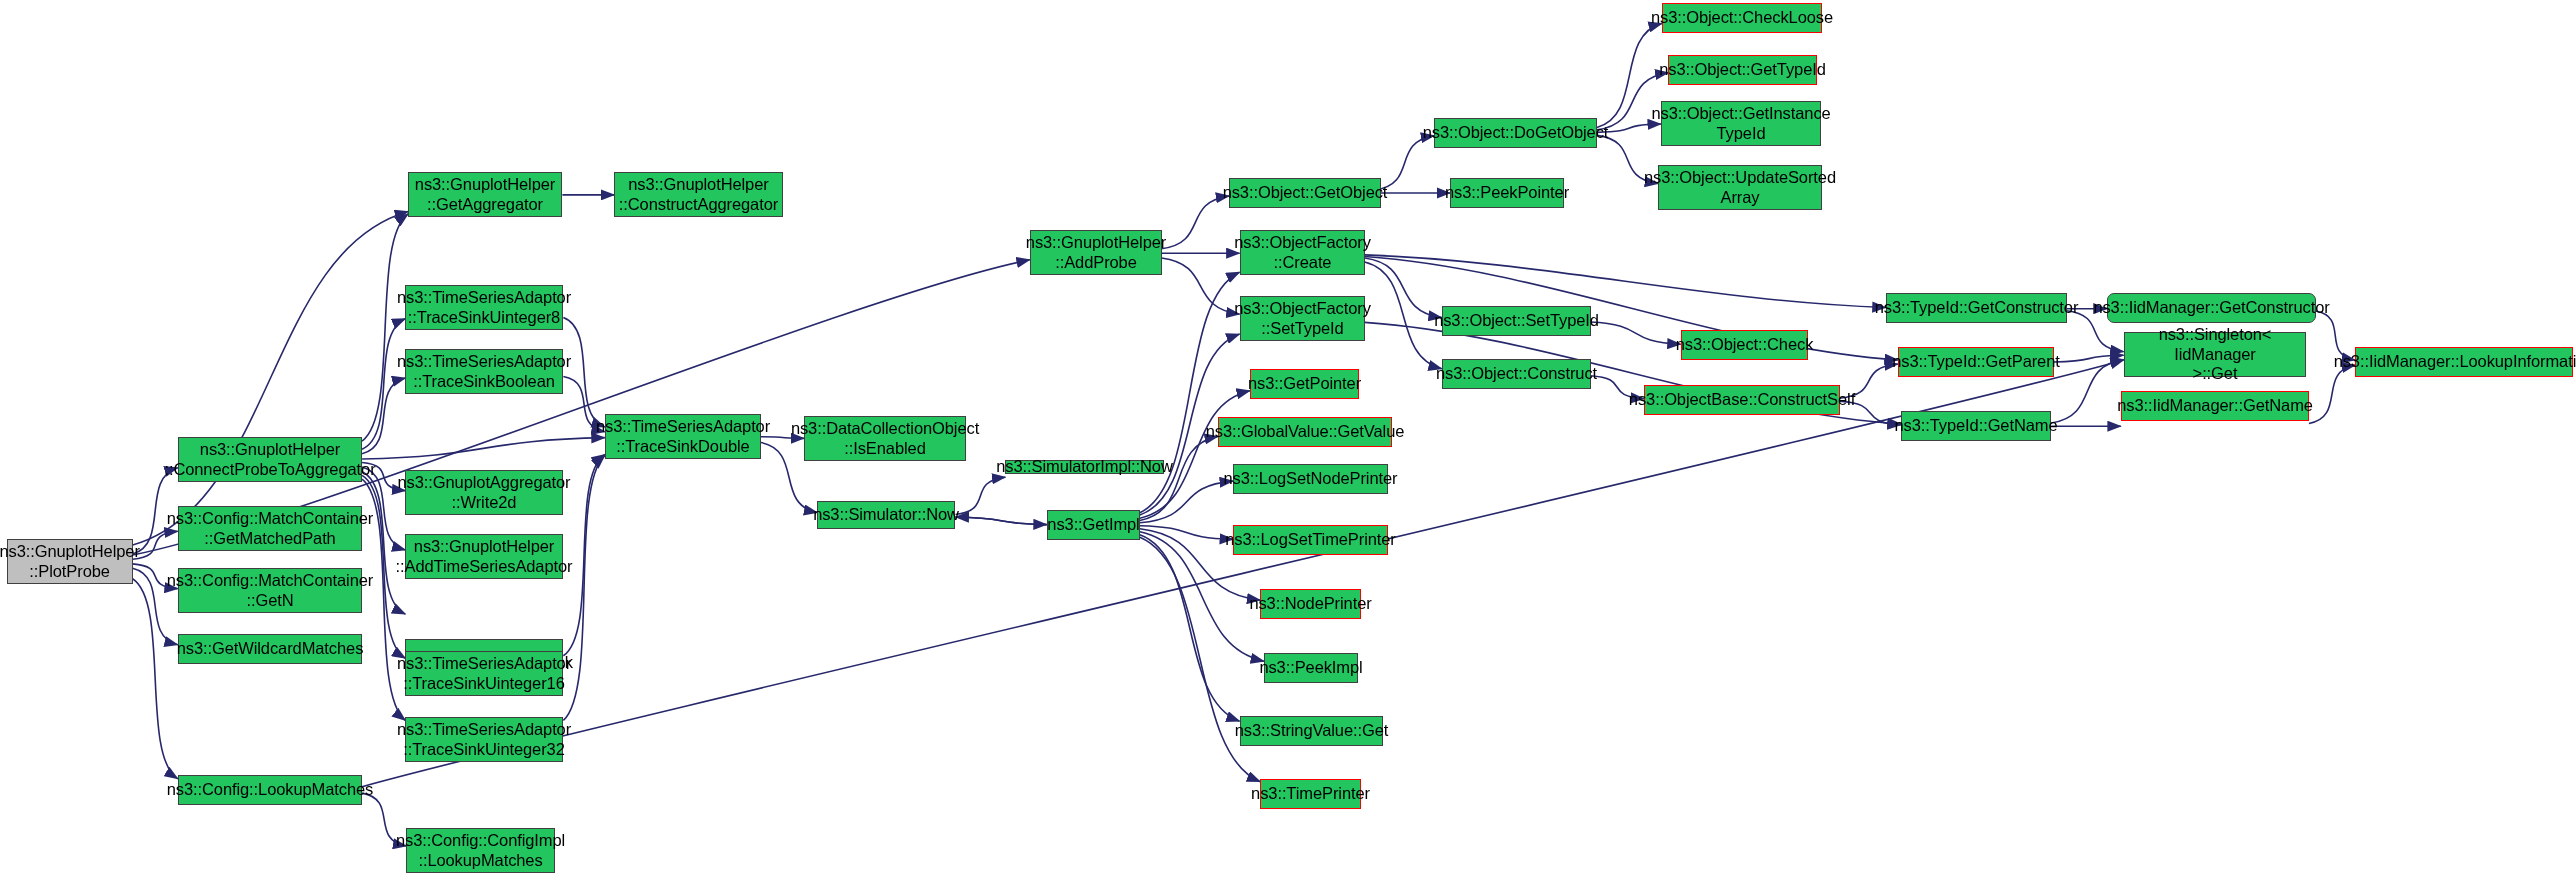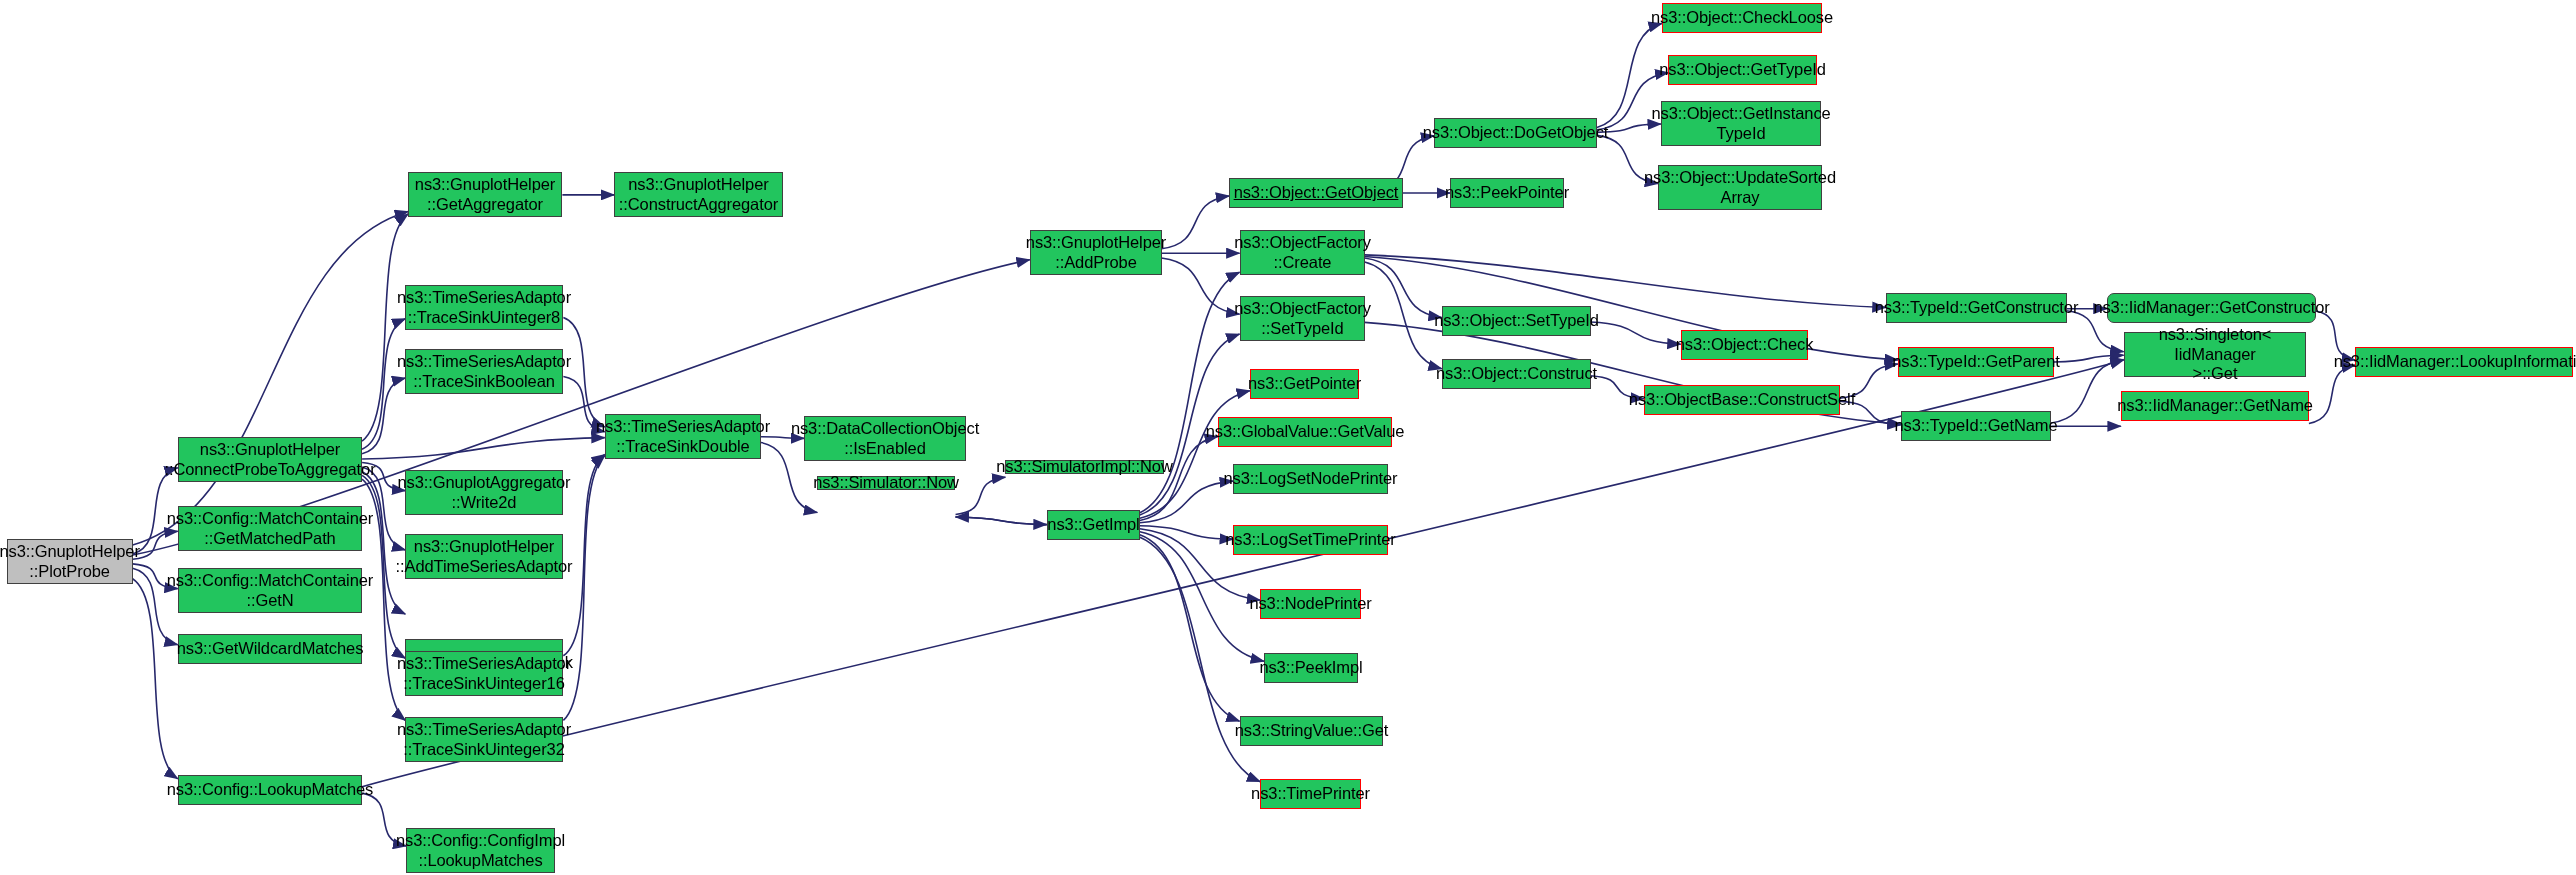--- a/index.html
+++ b/index.html
@@ -151,26 +151,26 @@
 ::AddTimeSeriesAdaptor</div>
       <div class="node" style="left: 405px; top: 639px; width: 158px; height: 48px; padding-left: 44px;">ns3::MakeCallback</div>
       <div class="node" style="left: 405px; top: 651px; width: 158px; height: 45px;">ns3::TimeSeriesAdaptor
 ::TraceSinkUinteger16</div>
       <div class="node" style="left: 405px; top: 717px; width: 158px; height: 45px;">ns3::TimeSeriesAdaptor
 ::TraceSinkUinteger32</div>
       <div class="node" style="left: 605px; top: 414px; width: 156px; height: 45px;">ns3::TimeSeriesAdaptor
 ::TraceSinkDouble</div>
       <div class="node" style="left: 804px; top: 416px; width: 162px; height: 45px;">ns3::DataCollectionObject
 ::IsEnabled</div>
-      <div class="node" style="left: 817px; top: 476px; width: 138px; height: 14px;">ns3::Simulator::Now</div>
+      <div class="node" style="left: 817px; top: 501px; width: 138px; height: 28px;">ns3::Simulator::Now</div>
       <div class="node" style="left: 1005px; top: 460px; width: 159px; height: 14px;">ns3::SimulatorImpl::Now</div>
       <div class="node" style="left: 1047px; top: 510px; width: 93px; height: 30px;">ns3::GetImpl</div>
       <div class="node" style="left: 1030px; top: 230px; width: 132px; height: 45px;">ns3::GnuplotHelper
 ::AddProbe</div>
-      <div class="node" style="left: 1229px; top: 178px; width: 174px; height: 30px; text-decoration: underline;">ns3::Object::GetObject</div>
+      <div class="node" style="left: 1229px; top: 178px; width: 152px; height: 30px;">ns3::Object::GetObject</div>
       <div class="node" style="left: 1450px; top: 178px; width: 114px; height: 30px;">ns3::PeekPointer</div>
       <div class="node" style="left: 1240px; top: 230px; width: 125px; height: 45px;">ns3::ObjectFactory
 ::Create</div>
       <div class="node" style="left: 1240px; top: 296px; width: 125px; height: 45px;">ns3::ObjectFactory
 ::SetTypeId</div>
       <div class="node red" style="left: 1250px; top: 369px; width: 109px; height: 30px;">ns3::GetPointer</div>
       <div class="node red" style="left: 1218px; top: 417px; width: 174px; height: 30px;">ns3::GlobalValue::GetValue</div>
       <div class="node" style="left: 1233px; top: 464px; width: 155px; height: 30px;">ns3::LogSetNodePrinter</div>
       <div class="node red" style="left: 1233px; top: 525px; width: 155px; height: 30px;">ns3::LogSetTimePrinter</div>
       <div class="node red" style="left: 1260px; top: 589px; width: 101px; height: 30px;">ns3::NodePrinter</div>

